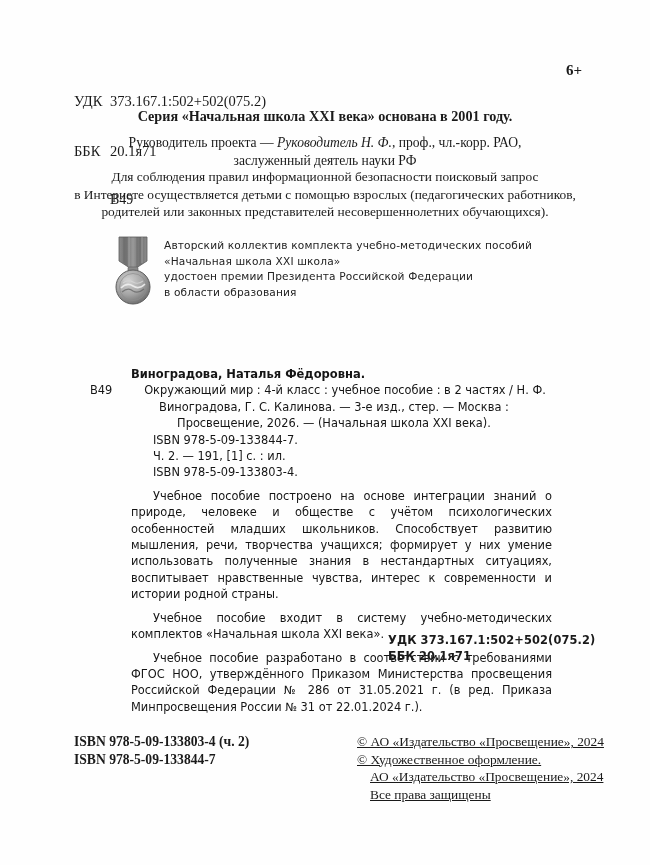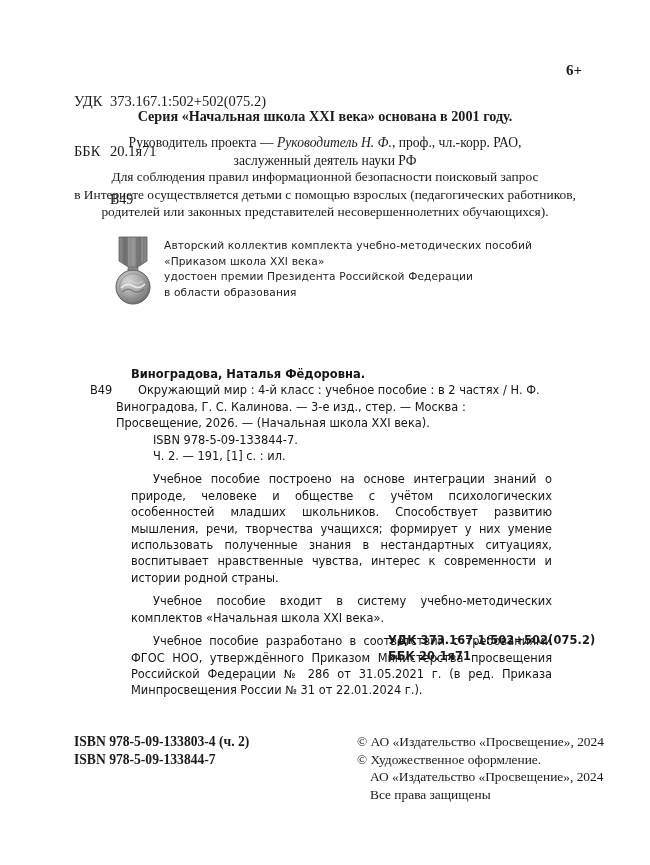--- a/index.html
+++ b/index.html
@@ -125,20 +125,21 @@
   }
   .biblio-shelf {
     position: absolute;
     left: 0;
     top: 16px;
     font-size: 11.4px;
   }
   .biblio-title {
     margin-left: 26px;
     text-indent: 22px;
+    text-align: center;
   }
   .biblio-isbn {
     margin-left: 41px;
     text-indent: 22px;
   }
   .biblio-para {
     margin-left: 41px;
     text-indent: 22px;
     text-align: justify;
     margin-top: 7px;
@@ -168,20 +169,21 @@
   }
   .footer-isbn span { display: block; white-space: pre; }
 
   .footer-copy {
     position: absolute;
     left: 357px;
     top: 733px;
     font-family: "Liberation Serif", serif;
     font-size: 13.4px;
     line-height: 17.6px;
+    text-decoration: underline;
   }
   .footer-copy span { display: block; white-space: pre; }
   .copy-indent { padding-left: 13px; }
 </style>
 </head>
 <body>
 
 <div class="page">
 
   <div class="udk-block">
@@ -233,32 +235,33 @@
       <circle cx="21" cy="51" r="17" fill="url(#discGrad)" stroke="#5c5c5c" stroke-width="1"></circle>
       <circle cx="21" cy="51" r="13.5" fill="none" stroke="#8d8d8d" stroke-width="0.8" opacity="0.9"></circle>
 
       <path d="M9 52 q6 -6 12 -2 q6 4 12 -2" fill="none" stroke="#f2f2f2" stroke-width="1.6" opacity="0.85"></path>
       <path d="M10 56 q6 -5 11 -1 q5 3 11 -2" fill="none" stroke="#5f5f5f" stroke-width="1.2" opacity="0.7"></path>
       <path d="M11 47 q5 -4 10 -1 q5 3 10 -1" fill="none" stroke="#e0e0e0" stroke-width="1.1" opacity="0.6"></path>
       <ellipse cx="15" cy="44" rx="4" ry="2" fill="#cfcfcf" opacity="0.55"></ellipse>
     </svg>
     <div class="award-text">
       <span>Авторский коллектив комплекта учебно-методических пособий</span>
-      <span>«Приказом школа XXI века»</span>
+      <span>«Начальная школа XXI школа»</span>
       <span>удостоен премии Президента Российской Федерации</span>
       <span>в области образования</span>
     </div>
   </div>
 
   <div class="biblio">
     <div class="biblio-shelf">В49</div>
     <div class="biblio-head">Виноградова, Наталья Фёдоровна.</div>
     <div class="biblio-title">Окружающий мир : 4-й класс : учебное пособие : в 2 частях / Н. Ф. Виноградова, Г. С. Калинова. — 3-е изд., стер. — Москва : Просвещение, 2026. — (Начальная школа XXI века).</div>
     <div class="biblio-isbn">ISBN 978-5-09-133844-7.</div>
     <div class="biblio-isbn">Ч. 2. — 191, [1] с. : ил.</div>
+    <div class="biblio-isbn">ISBN 978-5-09-133803-4.</div>
     <div class="biblio-para">Учебное пособие построено на основе интеграции знаний о природе, человеке и обществе с учётом психологических особенностей младших школьников. Способствует развитию мышления, речи, творчества учащихся; формирует у них умение использовать полученные знания в нестандартных ситуациях, воспитывает нравственные чувства, интерес к современности и истории родной страны.</div>
     <div class="biblio-para">Учебное пособие входит в систему учебно-методических комплектов «Начальная школа XXI века».</div>
     <div class="biblio-para">Учебное пособие разработано в соответствии с требованиями ФГОС НОО, утверждённого Приказом Министерства просвещения Российской Федерации № 286 от 31.05.2021 г. (в ред. Приказа Минпросвещения России № 31 от 22.01.2024 г.).</div>
   </div>
 
   <div class="udk-bottom">
     <span>УДК 373.167.1:502+502(075.2)</span>
     <span>ББК 20.1я71</span>
   </div>
 

